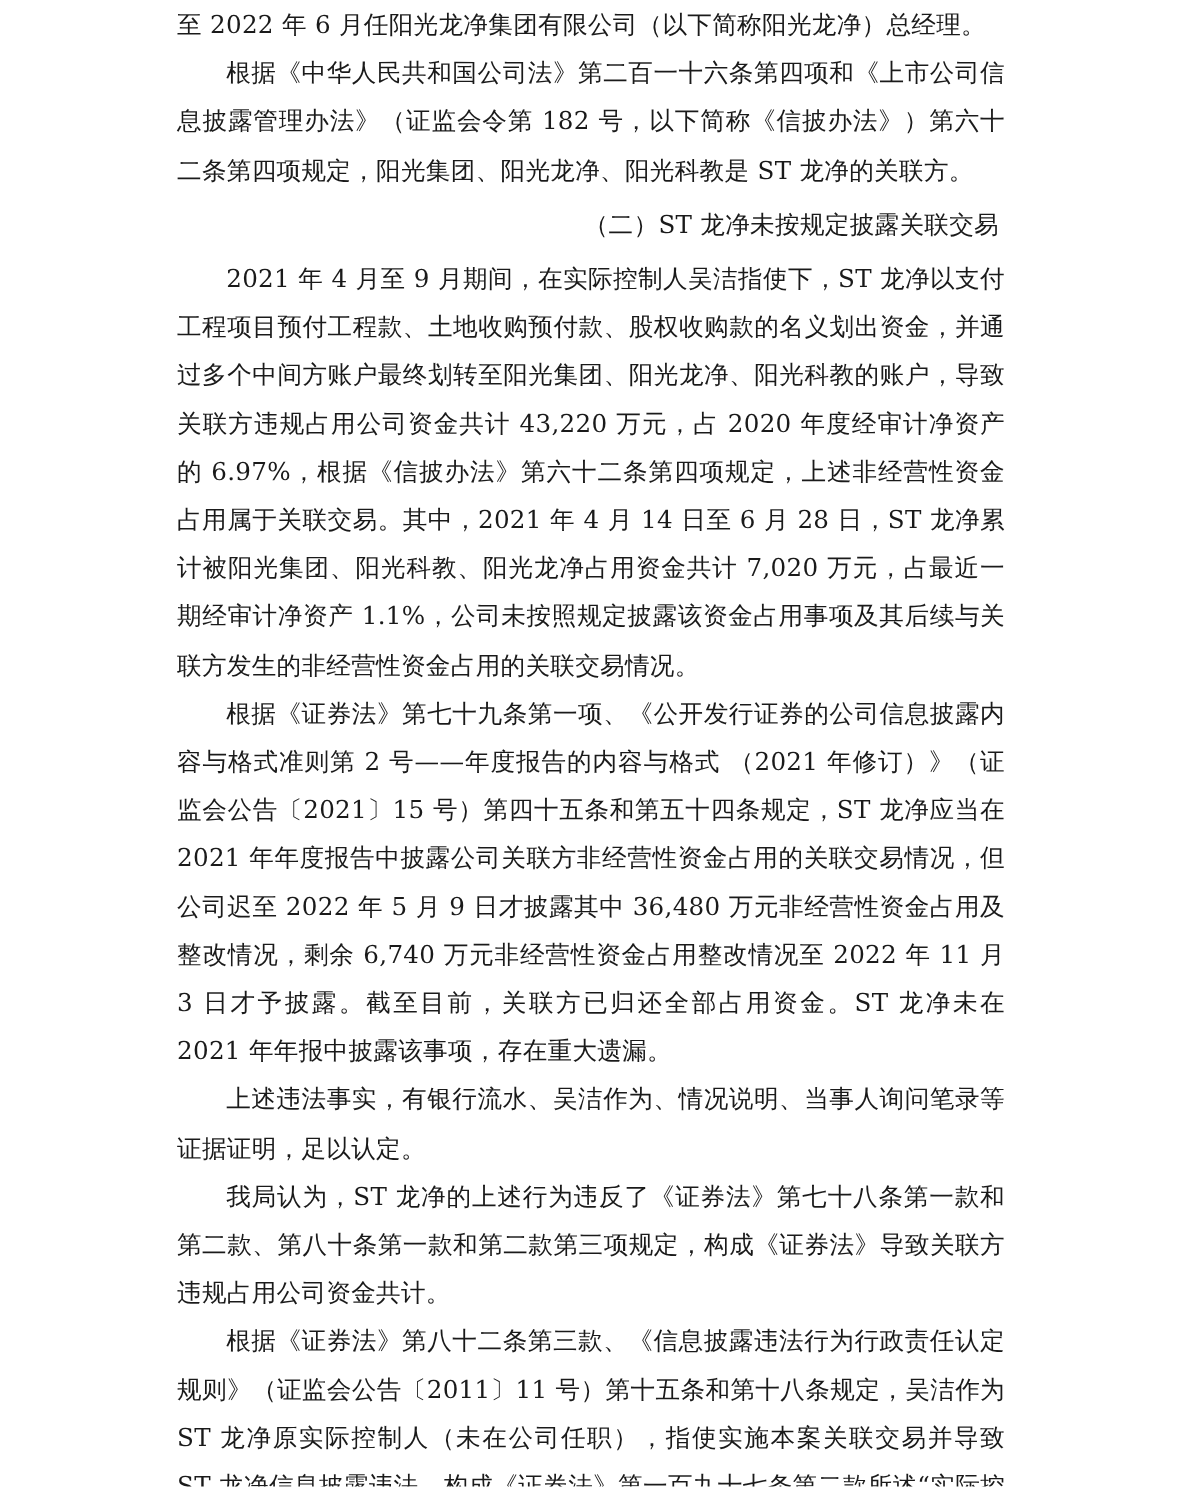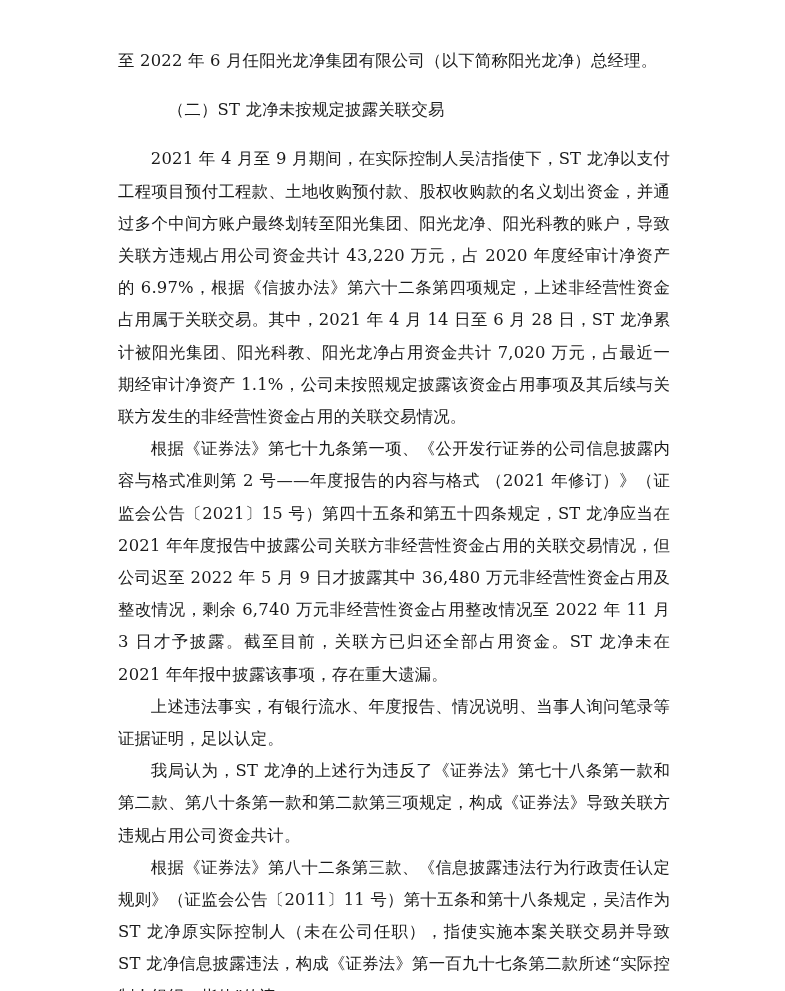--- a/index.html
+++ b/index.html
@@ -13,31 +13,33 @@
     font-size: 16.4px;
     line-height: 32.2px;
     color: #1a1a1a;
   }
   .para {
     margin: 0;
     text-align: justify;
     text-indent: 2em;
     letter-spacing: 0.2px;
   }
-  .para.no-indent { text-indent: 0; margin-top: 44px; }
+  .para.no-indent { text-indent: 0; }
   .heading {
-    margin: 17px;
+    margin: 4px;
     text-indent: 2em;
     letter-spacing: 0.2px;
+    text-align: right;
   }
 </style>
 </head>
 <body>
 
 <div class="page">
   <p class="para no-indent">至 2022 年 6 月任阳光龙净集团有限公司（以下简称阳光龙净）总经理。</p>
+  <p class="para">根据《中华人民共和国公司法》第二百一十六条第四项和《上市公司信息披露管理办法》（证监会令第 182 号，以下简称《信披办法》）第六十二条第四项规定，阳光集团、阳光龙净、阳光科教是 ST 龙净的关联方。</p>
   <p class="heading">（二）ST 龙净未按规定披露关联交易</p>
   <p class="para">2021 年 4 月至 9 月期间，在实际控制人吴洁指使下，ST 龙净以支付工程项目预付工程款、土地收购预付款、股权收购款的名义划出资金，并通过多个中间方账户最终划转至阳光集团、阳光龙净、阳光科教的账户，导致关联方违规占用公司资金共计 43,220 万元，占 2020 年度经审计净资产的 6.97%，根据《信披办法》第六十二条第四项规定，上述非经营性资金占用属于关联交易。其中，2021 年 4 月 14 日至 6 月 28 日，ST 龙净累计被阳光集团、阳光科教、阳光龙净占用资金共计 7,020 万元，占最近一期经审计净资产 1.1%，公司未按照规定披露该资金占用事项及其后续与关联方发生的非经营性资金占用的关联交易情况。</p>
   <p class="para">根据《证券法》第七十九条第一项、《公开发行证券的公司信息披露内容与格式准则第 2 号——年度报告的内容与格式 （2021 年修订）》（证监会公告〔2021〕15 号）第四十五条和第五十四条规定，ST 龙净应当在 2021 年年度报告中披露公司关联方非经营性资金占用的关联交易情况，但公司迟至 2022 年 5 月 9 日才披露其中 36,480 万元非经营性资金占用及整改情况，剩余 6,740 万元非经营性资金占用整改情况至 2022 年 11 月 3 日才予披露。截至目前，关联方已归还全部占用资金。ST 龙净未在 2021 年年报中披露该事项，存在重大遗漏。</p>
-  <p class="para">上述违法事实，有银行流水、年度报告、情况说明、当事人询问笔录等证据证明，足以认定。</p>
+  <p class="para">上述违法事实，有银行流水、吴洁作为、情况说明、当事人询问笔录等证据证明，足以认定。</p>
   <p class="para">我局认为，ST 龙净的上述行为违反了《证券法》第七十八条第一款和第二款、第八十条第一款和第二款第三项规定，构成《证券法》导致关联方违规占用公司资金共计。</p>
   <p class="para">根据《证券法》第八十二条第三款、《信息披露违法行为行政责任认定规则》（证监会公告〔2011〕11 号）第十五条和第十八条规定，吴洁作为 ST 龙净原实际控制人（未在公司任职），指使实施本案关联交易并导致 ST 龙净信息披露违法，构成《证券法》第一百九十七条第二款所述“实际控制人组织、指使”的违</p>
 </div>
 
 </body></html>

